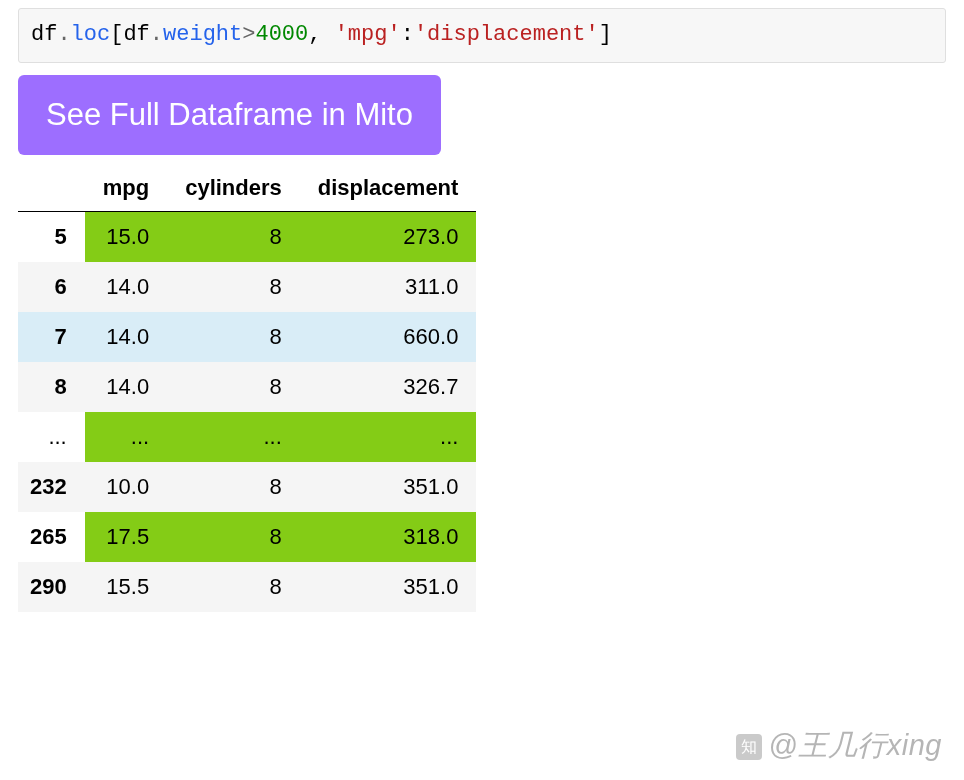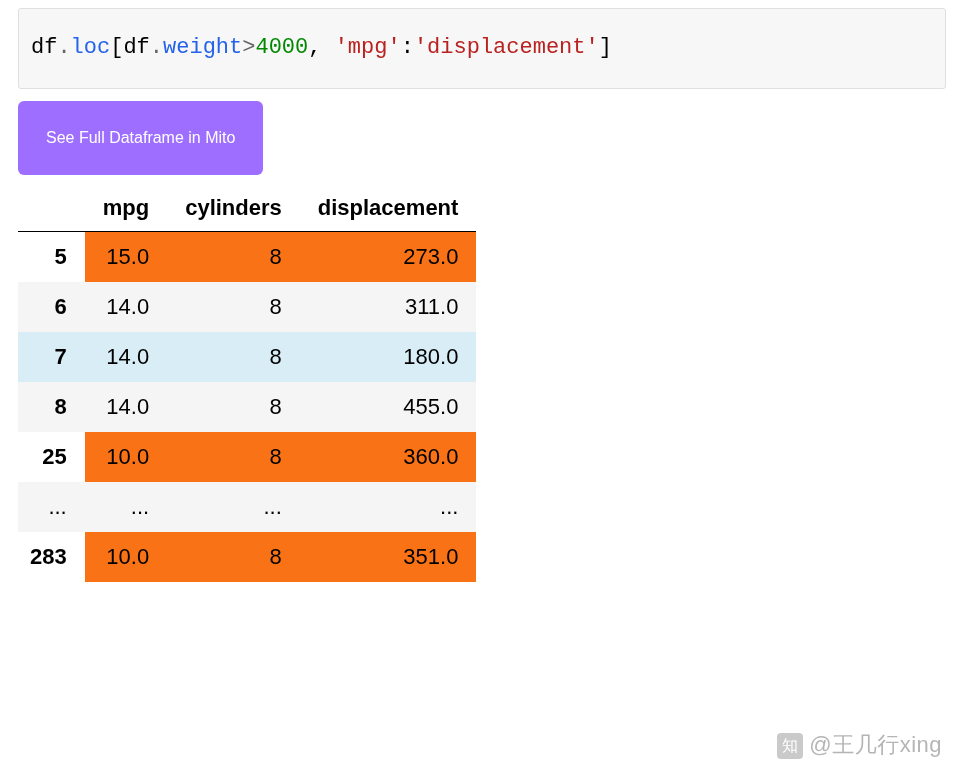--- a/index.html
+++ b/index.html
@@ -10,21 +10,21 @@
     body {
       font-family: -apple-system, BlinkMacSystemFont, "Segoe UI", Helvetica, Arial, sans-serif;
       background: #ffffff;
       padding: 0;
       width: 964px;
     }
     .code-cell {
       background: #f7f7f7;
       border: 1px solid #dfdfdf;
       border-radius: 3px;
-      padding: 24px 12px;
+      padding: 11px 12px;
       margin: 8px 18px 12px 18px;
       font-family: Menlo, Monaco, "Courier New", monospace;
       font-size: 22px;
       line-height: 1.4;
       white-space: nowrap;
       overflow: hidden;
     }
     .code-cell span {
       font-family: Menlo, Monaco, "Courier New", monospace;
     }
@@ -37,22 +37,22 @@
     
     .output-area {
       margin: 0 18px;
     }
     
     .mito-button {
       background: #9d6eff;
       color: #ffffff;
       border: none;
       border-radius: 6px;
-      padding: 28px 28px;
-      font-size: 16px;
+      padding: 22px 28px;
+      font-size: 31px;
       font-weight: 400;
       cursor: pointer;
       display: inline-block;
       margin-bottom: 10px;
     }
     
     .dataframe-table {
       border-collapse: collapse;
       font-size: 22px;
     }
@@ -68,41 +68,42 @@
     }
     .dataframe-table tbody th {
       text-align: right;
       font-weight: 700;
       padding: 12px 18px 12px 12px;
       background: #ffffff;
     }
     .dataframe-table tbody td {
       text-align: right;
       padding: 12px 18px;
-      background: #f97316;
+      background: #84cc16;
     }
     .dataframe-table tbody tr:nth-child(even) th,
     .dataframe-table tbody tr:nth-child(even) td {
       background: #f5f5f5;
     }
     .dataframe-table tbody tr.highlighted th,
     .dataframe-table tbody tr.highlighted td {
       background: #d9edf7;
     }
     .dataframe-table tbody tr.ellipsis-row th,
     .dataframe-table tbody tr.ellipsis-row td {
       font-weight: 400;
     }
     
     .watermark {
       position: fixed;
-      bottom: 20px;
+      bottom: 14px;
       right: 22px;
-      font-size: 22px;
+      font-size: 29px;
       color: rgba(150, 150, 150, 0.7);
+      font-style: italic;
       letter-spacing: 0.5px;
       pointer-events: none;
     }
     .watermark .zh-icon {
       display: inline-block;
       width: 26px;
       height: 26px;
       background: rgba(150,150,150,0.5);
       border-radius: 4px;
       vertical-align: middle;
@@ -147,43 +148,49 @@
         <tr>
           <th>6</th>
           <td>14.0</td>
           <td>8</td>
           <td>311.0</td>
         </tr>
         <tr class="highlighted">
           <th>7</th>
           <td>14.0</td>
           <td>8</td>
-          <td>180.0</td>
+          <td>660.0</td>
         </tr>
         <tr>
           <th>8</th>
           <td>14.0</td>
           <td>8</td>
-          <td>455.0</td>
-        </tr>
-        <tr>
-          <th>25</th>
-          <td>10.0</td>
-          <td>8</td>
-          <td>360.0</td>
+          <td>326.7</td>
         </tr>
         <tr class="ellipsis-row">
           <th>...</th>
           <td>...</td>
           <td>...</td>
           <td>...</td>
         </tr>
         <tr>
-          <th>283</th>
+          <th>232</th>
           <td>10.0</td>
+          <td>8</td>
+          <td>351.0</td>
+        </tr>
+        <tr>
+          <th>265</th>
+          <td>17.5</td>
+          <td>8</td>
+          <td>318.0</td>
+        </tr>
+        <tr>
+          <th>290</th>
+          <td>15.5</td>
           <td>8</td>
           <td>351.0</td>
         </tr>
       </tbody>
   </table>
 </div>
 
 <div class="watermark">
   <span class="zh-icon"></span><span>@王几行xing</span>
 </div>

